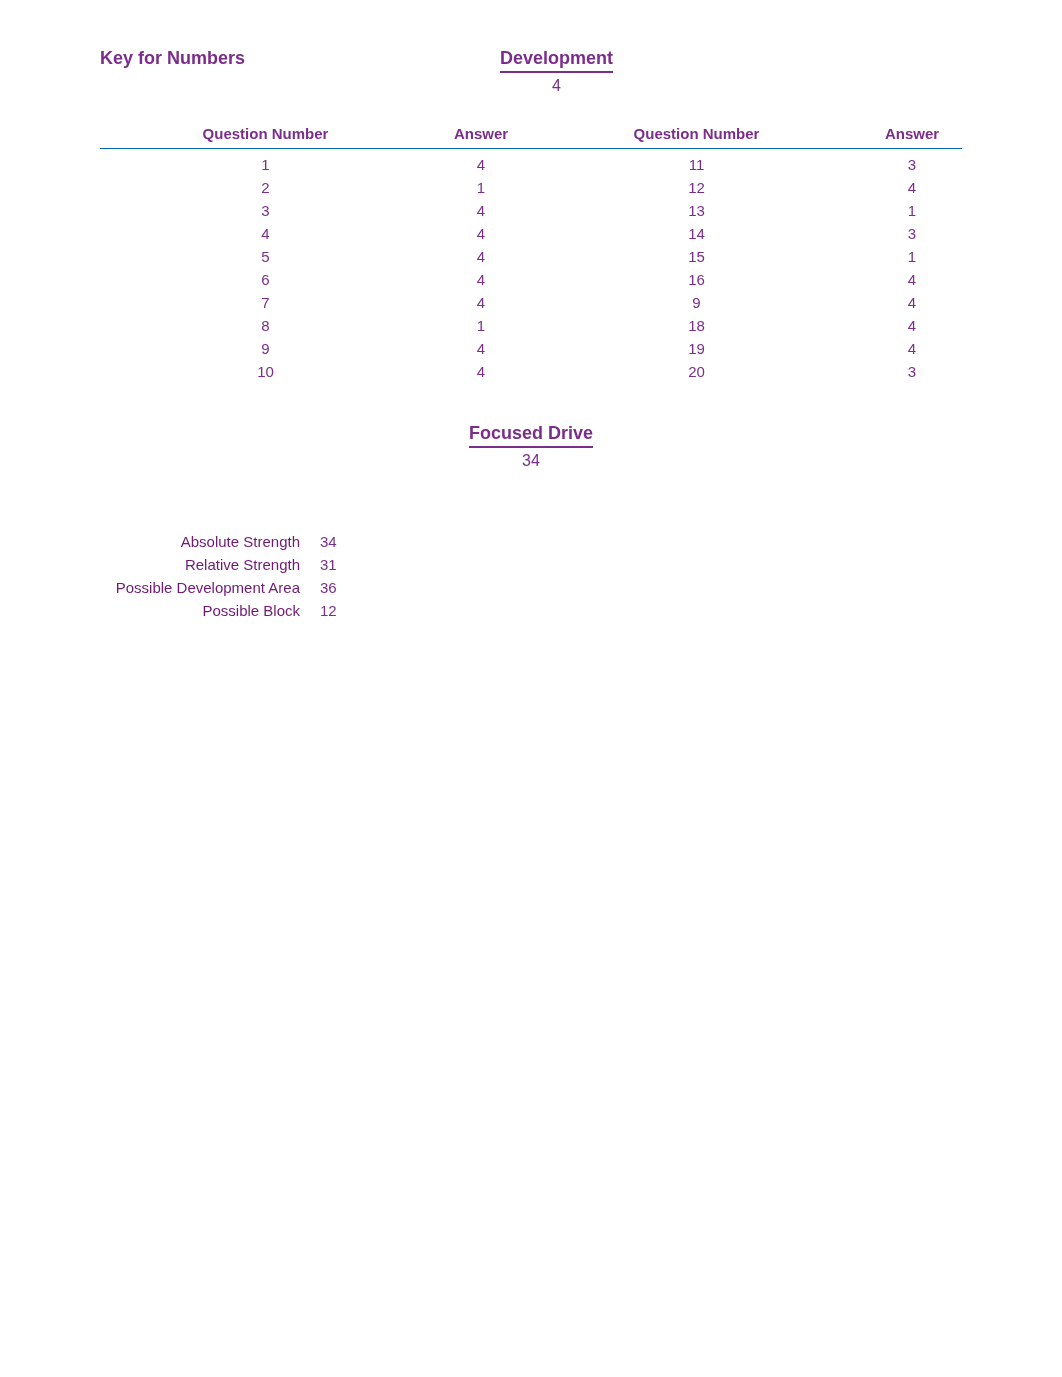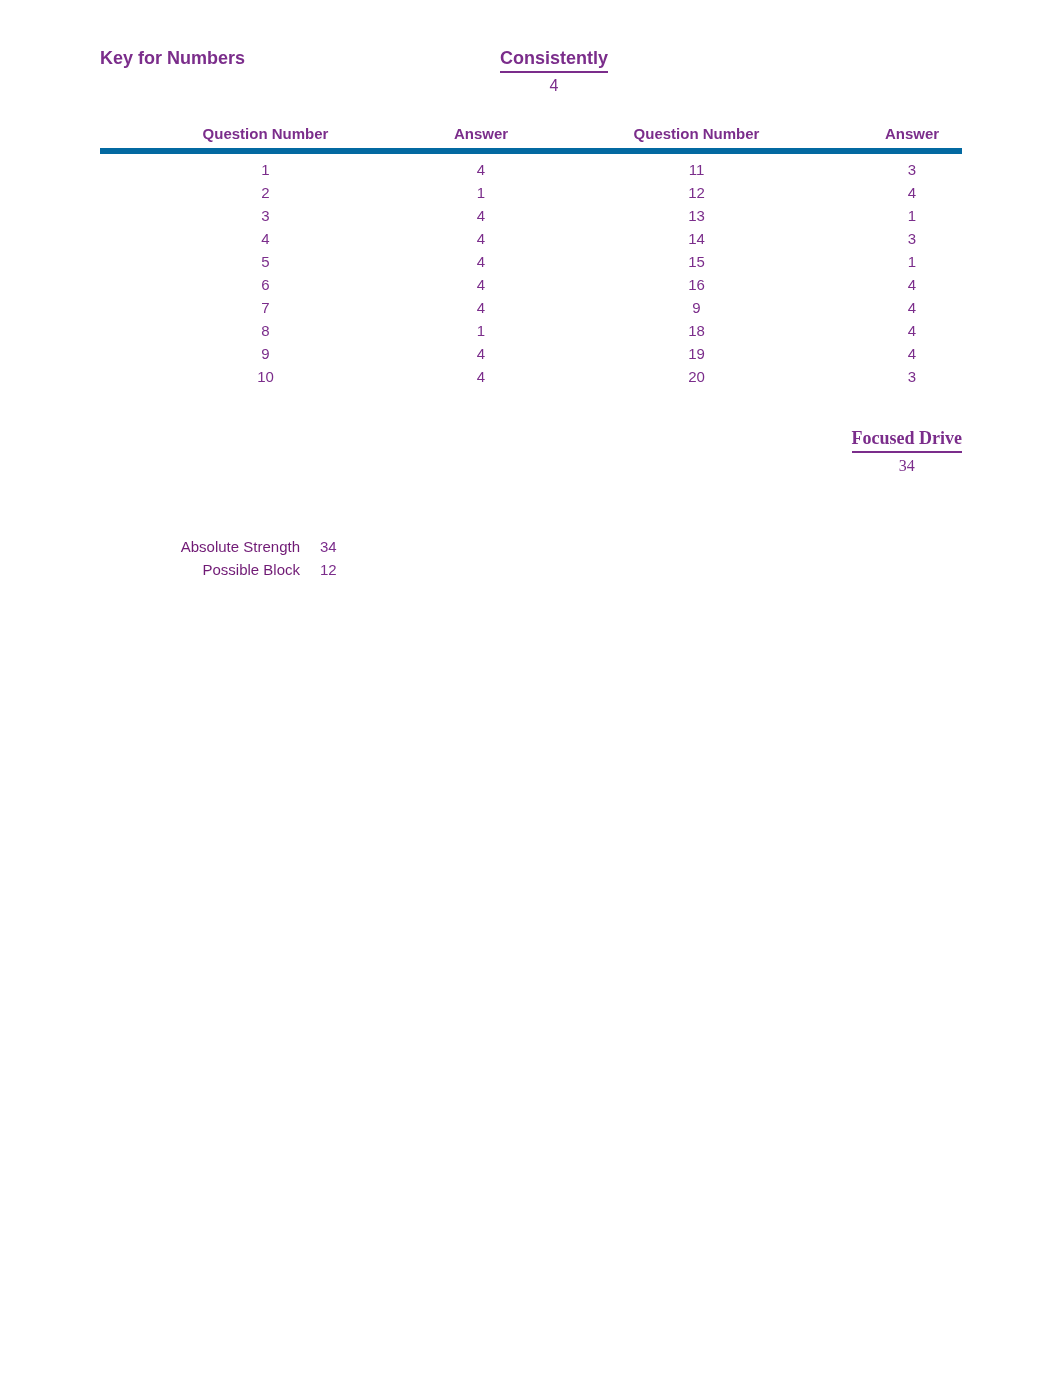--- a/index.html
+++ b/index.html
@@ -64,21 +64,21 @@
       gap: 0;
       margin-bottom: 40px;
     }
 
     .table-half {
       flex: 1;
     }
 
     .table-headers {
       display: flex;
-      border-bottom: 6px solid #0369a1;
+      border-bottom: 1px solid #0369a1;
       padding-bottom: 6px;
       margin-bottom: 4px;
     }
 
     .col-question {
       flex: 1;
       text-align: center;
       font-weight: bold;
       font-size: 15px;
       color: #7b2d8b;
@@ -164,21 +164,21 @@
     }
   </style>
 </head>
 <body>
 
 <div class="page-container">
 
   <div class="header-section">
     <div class="key-for-numbers">Key for Numbers</div>
     <div class="consistently-block">
-      <span class="consistently-label">Consistently</span>
+      <span class="consistently-label">Development</span>
       <div class="consistently-underline"></div>
       <span class="consistently-value">4</span>
     </div>
   </div>
 
   <div class="table-section">
 
     <div class="table-half">
       <div class="table-headers">
         <div class="col-question">Question Number</div>
@@ -271,34 +271,42 @@
       <div class="cell-answer">4</div>
     </div>
           <div class="table-row">
       <div class="cell-question">20</div>
       <div class="cell-answer">3</div>
     </div>
         </div>
     </div>
   </div>
 
-  <div style="display:flex; justify-content: flex-end; margin-bottom: 30px; font-family: Liberation Serif, serif;">
+  <div style="display:flex; justify-content: center; margin-bottom: 30px;">
     <div class="focused-drive-section">
       <span class="focused-drive-label">Focused Drive</span>
       <div class="focused-drive-underline"></div>
       <span class="focused-drive-value">34</span>
     </div>
   </div>
 
   <div class="summary-section">
     <div id="summary-body">
         <div class="summary-row">
       <div class="summary-label">Absolute Strength</div>
       <div class="summary-value">34</div>
     </div>
         <div class="summary-row">
+      <div class="summary-label">Relative Strength</div>
+      <div class="summary-value">31</div>
+    </div>
+        <div class="summary-row">
+      <div class="summary-label">Possible Development Area</div>
+      <div class="summary-value">36</div>
+    </div>
+        <div class="summary-row">
       <div class="summary-label">Possible Block</div>
       <div class="summary-value">12</div>
     </div>
       </div>
   </div>
 
 </div>
 
 </body></html>

